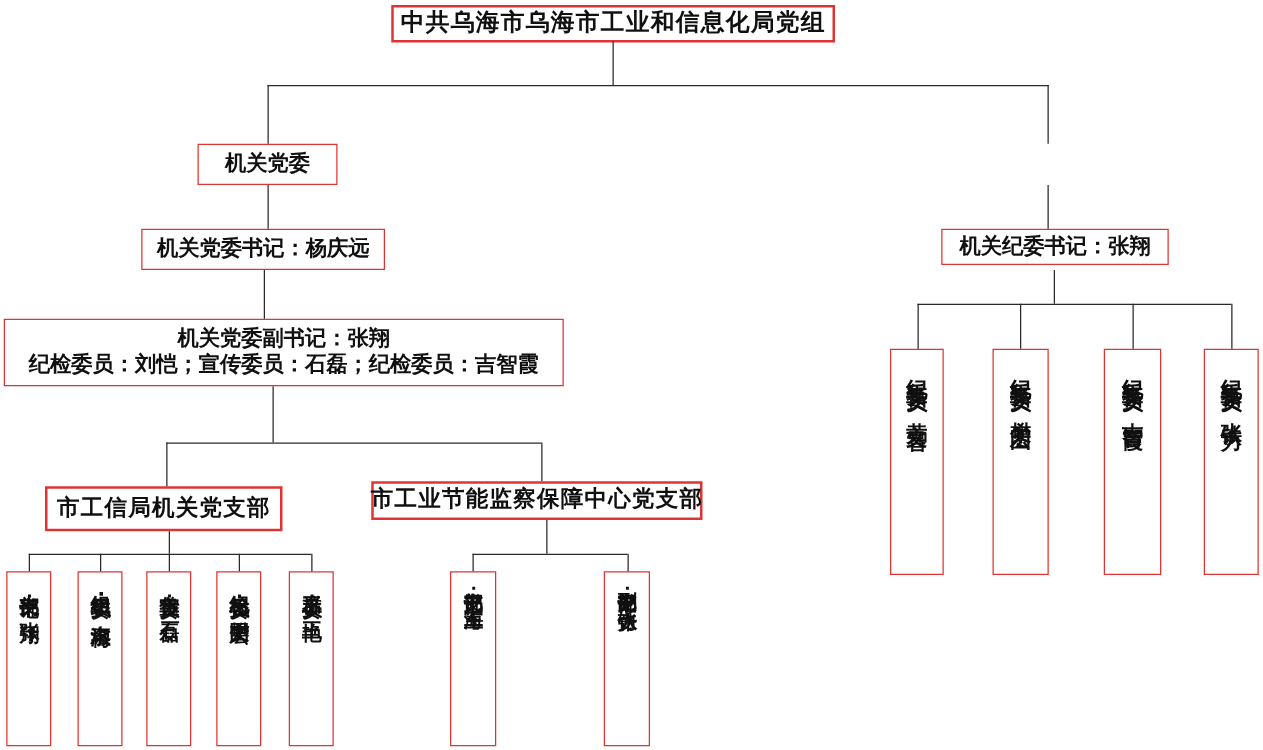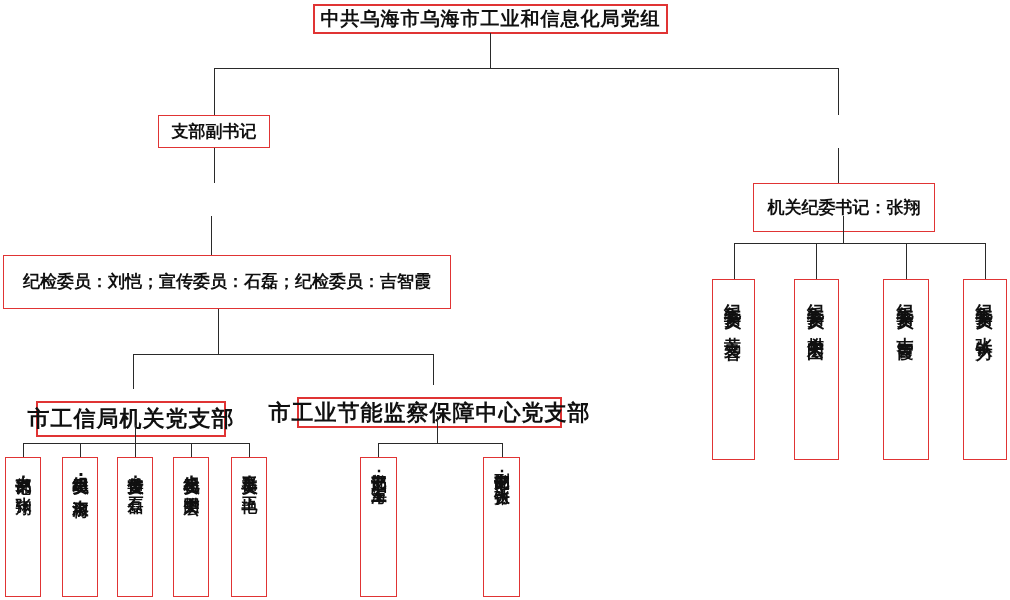--- a/index.html
+++ b/index.html
@@ -18,21 +18,21 @@
     border:1px solid var(--border,#e03434);
     box-sizing:border-box;
     display:flex;align-items:center;justify-content:center;
     text-align:center;
     font-size:17px;
     line-height:1.25;
     white-space:nowrap;
   }
   .node.thick{border-width:2px;}
   .root-node{font-size:19px;letter-spacing:1px;}
-  .branch-title{font-size:22px;letter-spacing:1px;margin-top:12px;}
+  .branch-title{font-size:18px;letter-spacing:1px;}
   .two-line{flex-direction:column;white-space:nowrap;font-size:17px;}
   .two-line .ln{display:block;}
   .vnode{
     position:absolute;
     background:#fff;
     border:1px solid var(--border,#e03434);
     box-sizing:border-box;
   }
   .vtext{
     position:absolute;left:50%;top:5px;
@@ -50,24 +50,26 @@
     background:var(--connector,#2a2a2a);
   }
 </style>
 </head>
 <body>
 
 <div id="canvas" style="--border: #e03434; --connector: #2a2a2a; --text: #101010; --bg: #ffffff;">
 
   <div class="node thick root-node" style="left:313px;top:4px;width:355px;height:30px;">中共乌海市乌海市工业和信息化局党组</div>
 
-  <div class="node" style="left:158px;top:115px;width:112px;height:33px;">支部副书记</div>
+  <div class="node" style="left:158px;top:115px;width:112px;height:33px;">机关党委</div>
 
+  <div class="node" style="left:113px;top:183px;width:195px;height:33px;">机关党委书记：杨庆远</div>
 
   <div class="node two-line" style="left:3px;top:255px;width:448px;height:54px;">
+    <span class="ln">机关党委副书记：张翔</span>
     <span class="ln">纪检委员：刘恺；宣传委员：石磊；纪检委员：吉智霞</span>
   </div>
 
   <div class="node thick branch-title" style="left:36px;top:389px;width:190px;height:36px;">市工信局机关党支部</div>
 
   <div class="vnode" style="left:5px;top:457px;width:36px;height:140px;">
     <span class="vtext">支部书记：张翔</span>
   </div>
   <div class="vnode" style="left:62px;top:457px;width:36px;height:140px;">
     <span class="vtext">组织委员:李淑梅</span>
@@ -85,21 +87,21 @@
   <div class="node thick branch-title" style="left:297px;top:385px;width:265px;height:31px;">市工业节能监察保障中心党支部</div>
 
   <div class="vnode mid" style="left:360px;top:457px;width:37px;height:140px;">
     <span class="vtext">支部书记：王海军</span>
   </div>
   <div class="vnode mid" style="left:483px;top:457px;width:37px;height:140px;">
     <span class="vtext">支部副书记：张铁力</span>
   </div>
 
 
-  <div class="node" style="left:753px;top:183px;width:182px;height:49px;text-align:right;">机关纪委书记：张翔</div>
+  <div class="node" style="left:753px;top:183px;width:182px;height:29px;text-align:right;">机关纪委书记：张翔</div>
 
   <div class="vnode wide" style="left:712px;top:279px;width:43px;height:181px;">
     <span class="vtext">纪委委员：黄文智</span>
   </div>
   <div class="vnode wide" style="left:794px;top:279px;width:45px;height:181px;">
     <span class="vtext">纪委委员：樊宏图</span>
   </div>
   <div class="vnode wide" style="left:883px;top:279px;width:46px;height:181px;">
     <span class="vtext">纪委委员：吉智霞</span>
   </div>

